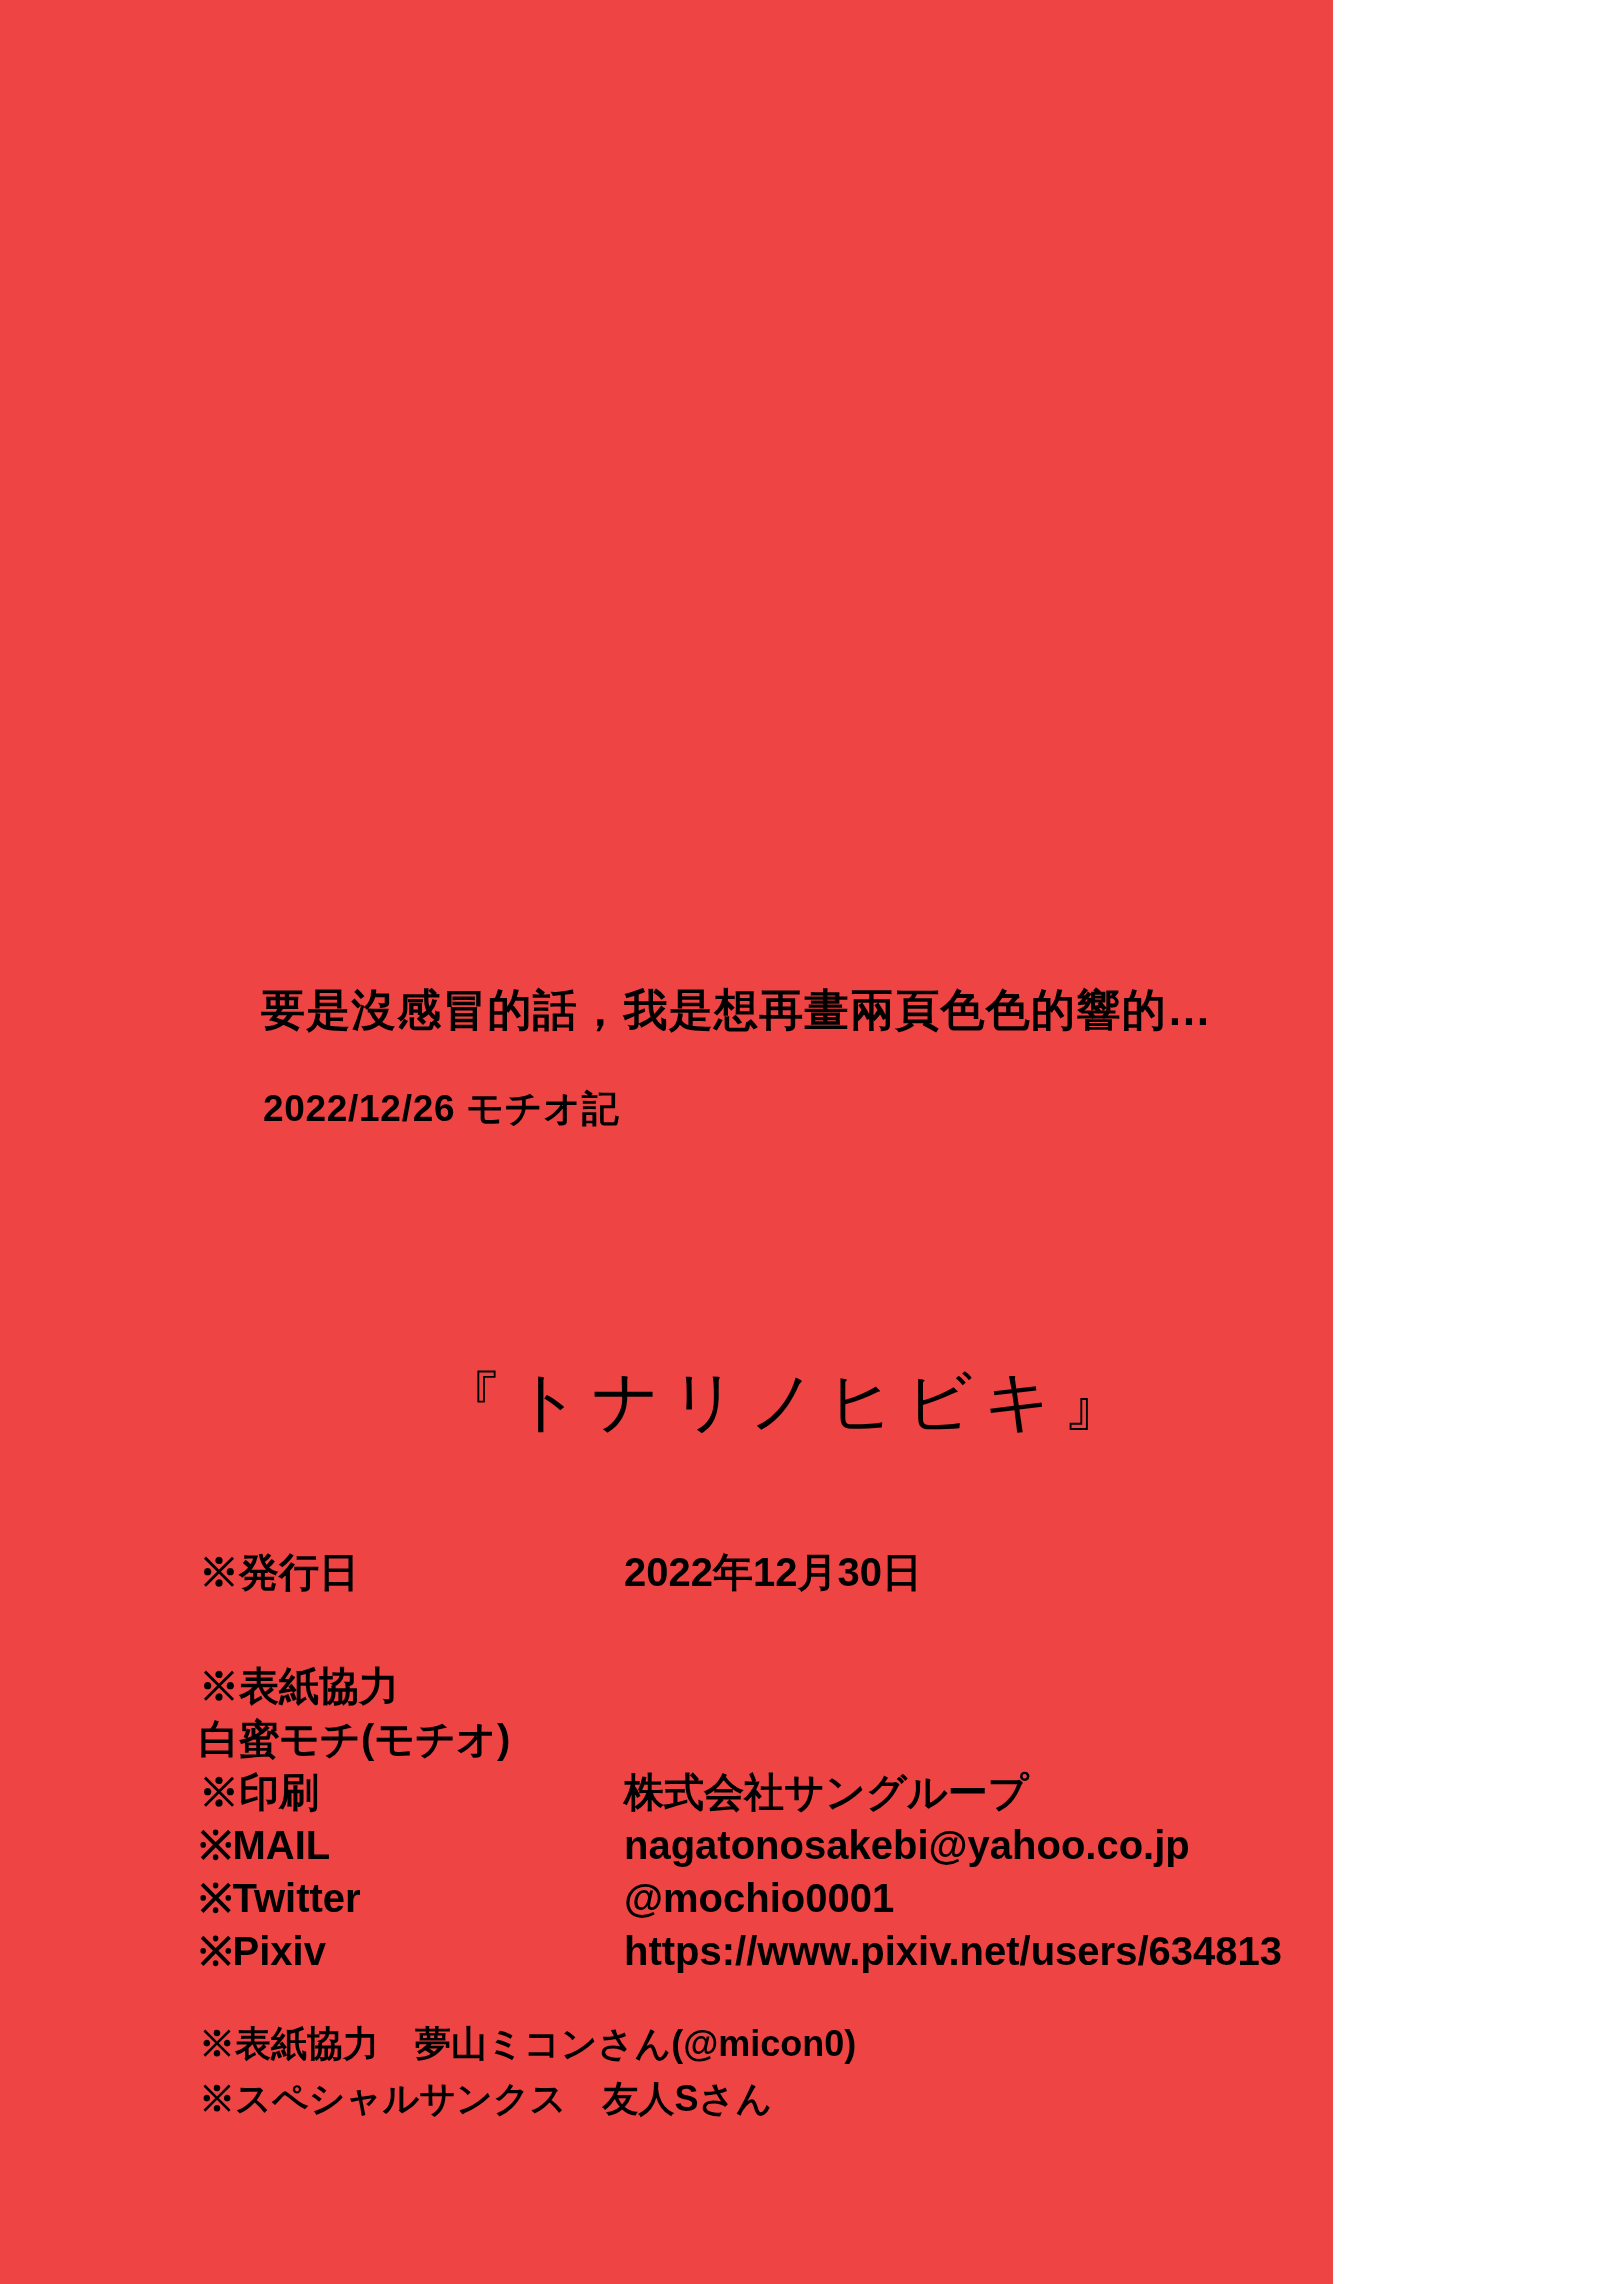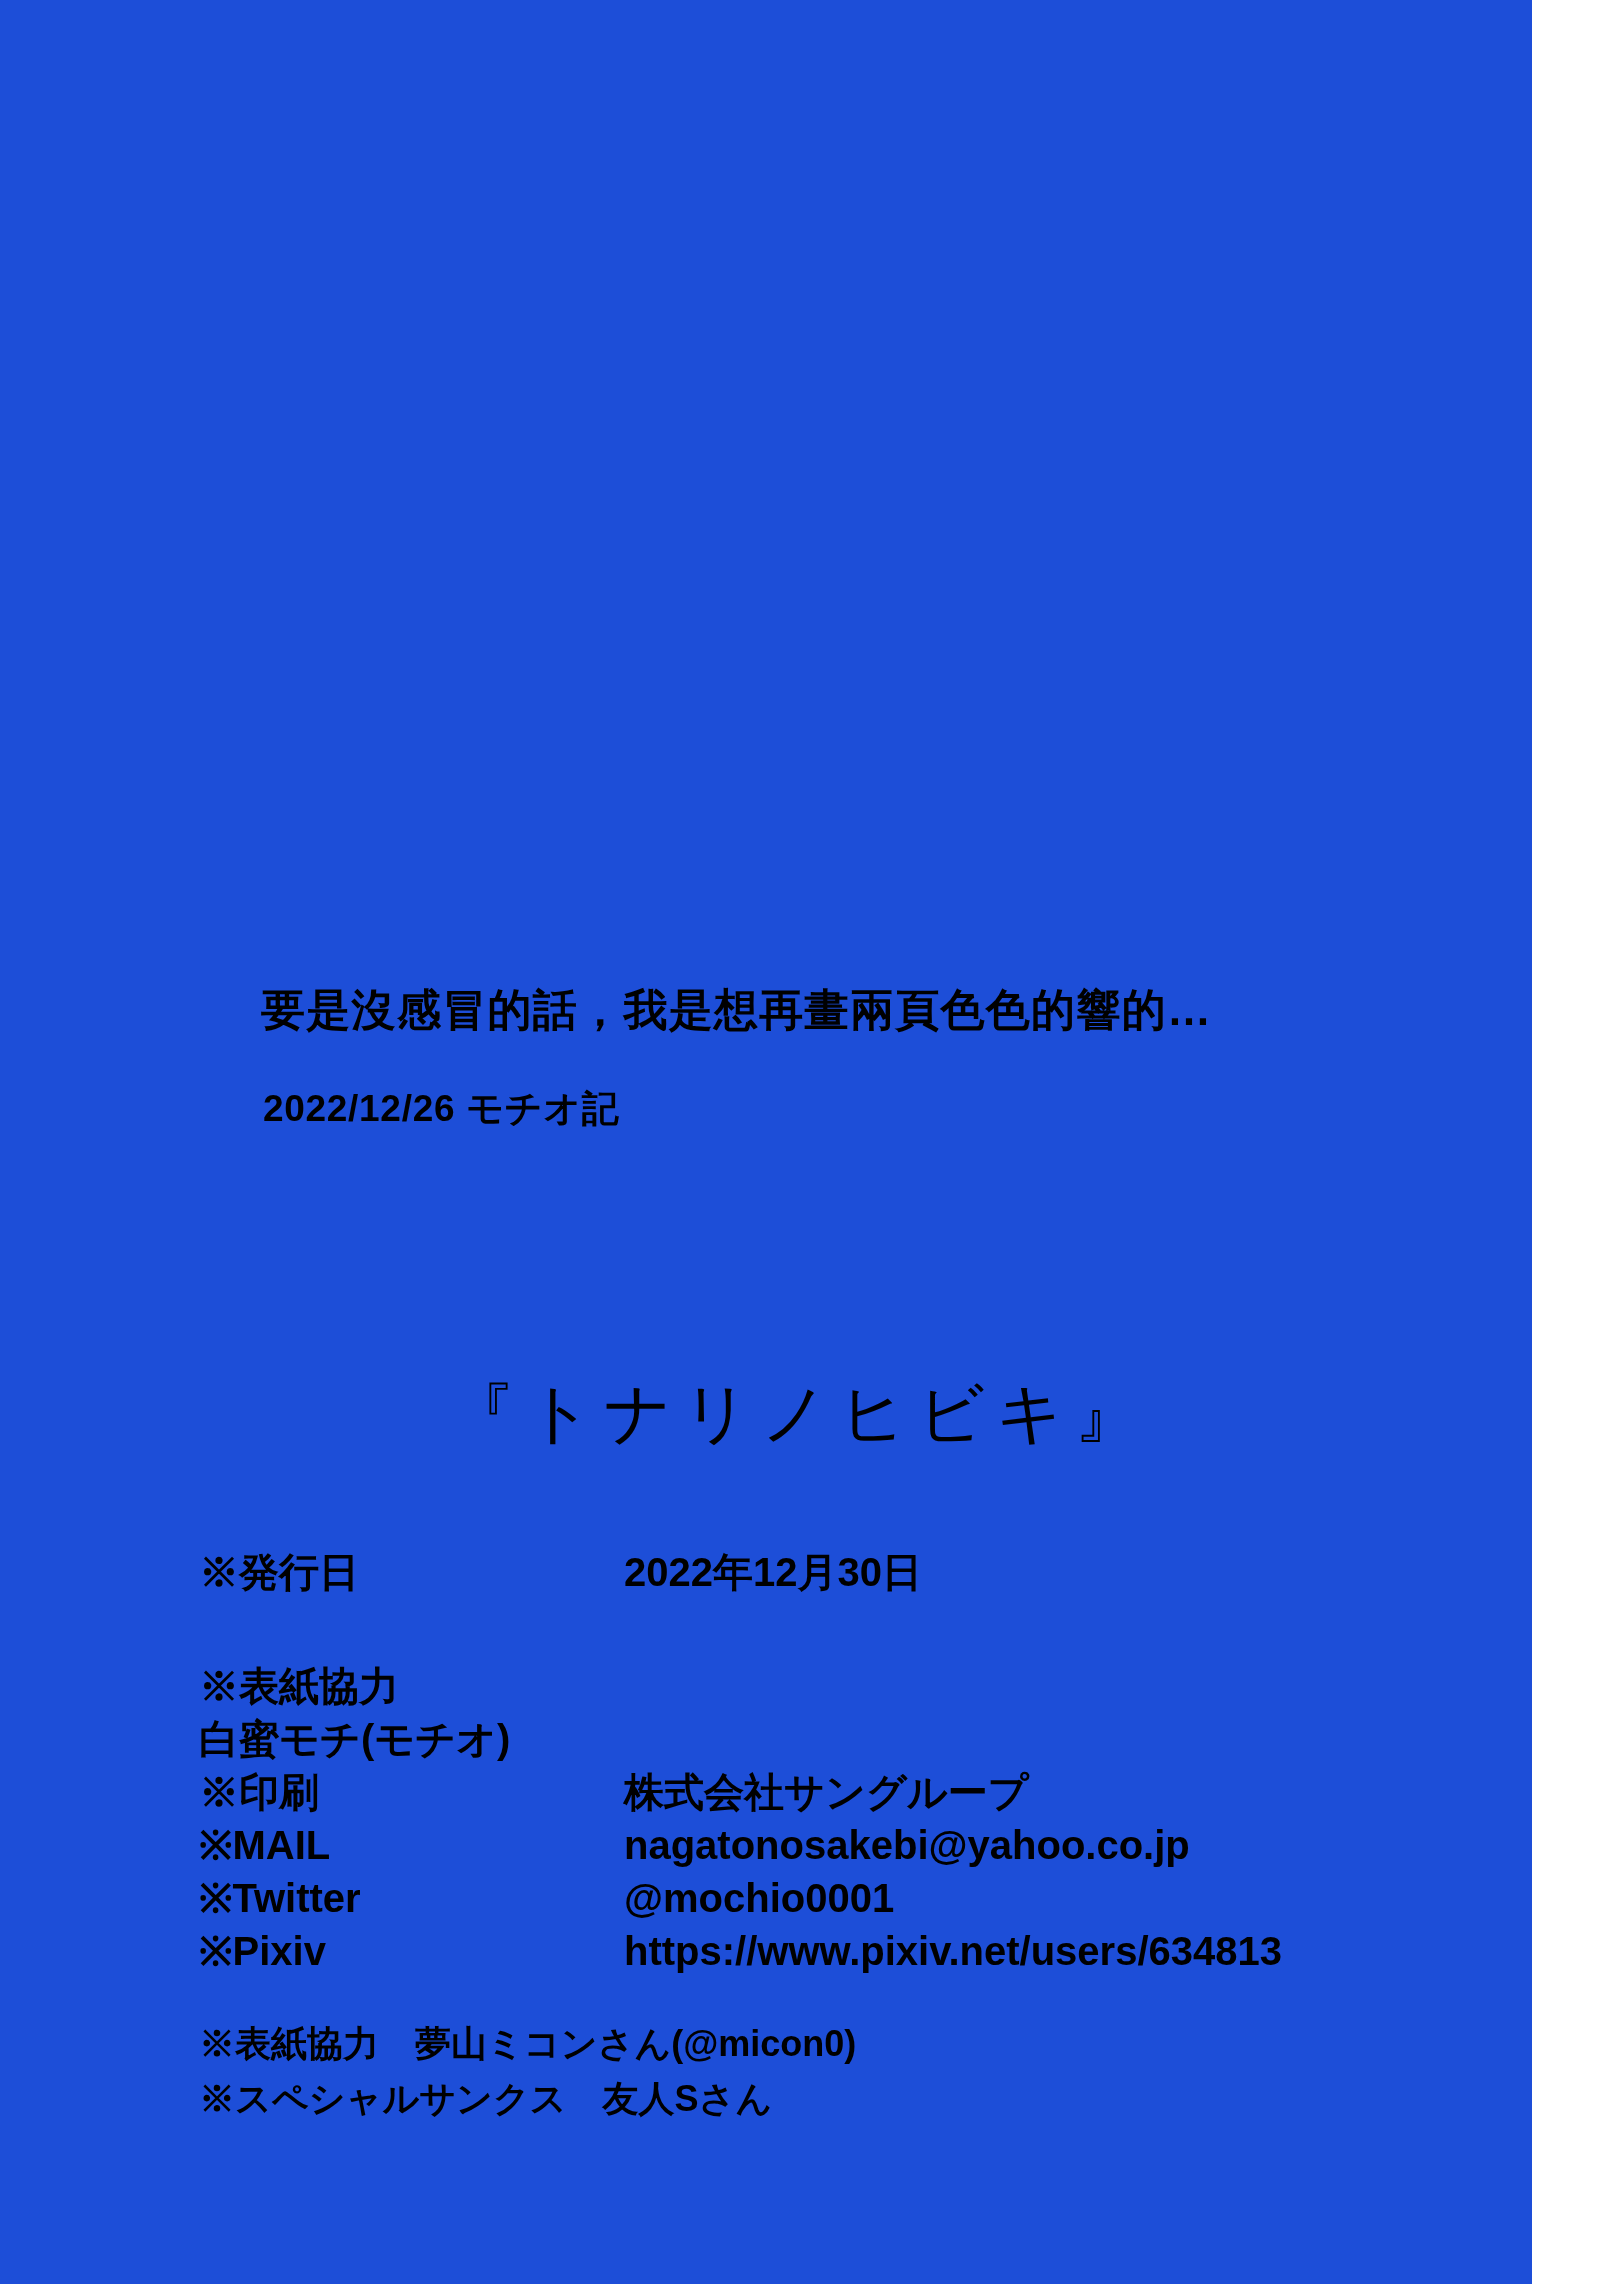--- a/index.html
+++ b/index.html
@@ -2,23 +2,23 @@
 <html style="font-size:10.8px"><head>
 <meta charset="utf-8">
 <style>
   html, body {
     margin: 0;
     padding: 0;
     background: #ffffff;
   }
   .page {
     position: relative;
-    width: 1532px;
+    width: 1333px;
     height: 2284px;
-    background: #1d4ed8;
+    background: #ef4444;
     color: #000000;
     font-family: "Liberation Sans", sans-serif;
     overflow: hidden;
   }
   .afterword-comment {
     position: absolute;
     left: 261px;
     top: 981px;
     font-size: 44px;
     letter-spacing: 1.3px;
@@ -31,21 +31,21 @@
     top: 1084px;
     font-size: 37px;
     letter-spacing: 0.7px;
     white-space: nowrap;
     font-weight: 600;
   }
   .book-title {
     position: absolute;
     left: 437px;
     top: 1357px;
-    margin: 12px;
+    margin: 0;
     font-family: "DejaVu Serif", serif;
     font-weight: 500;
     font-size: 66px;
     letter-spacing: 10.8px;
     white-space: nowrap;
   }
   .info-list {
     position: absolute;
     left: 199px;
     top: 1514px;

